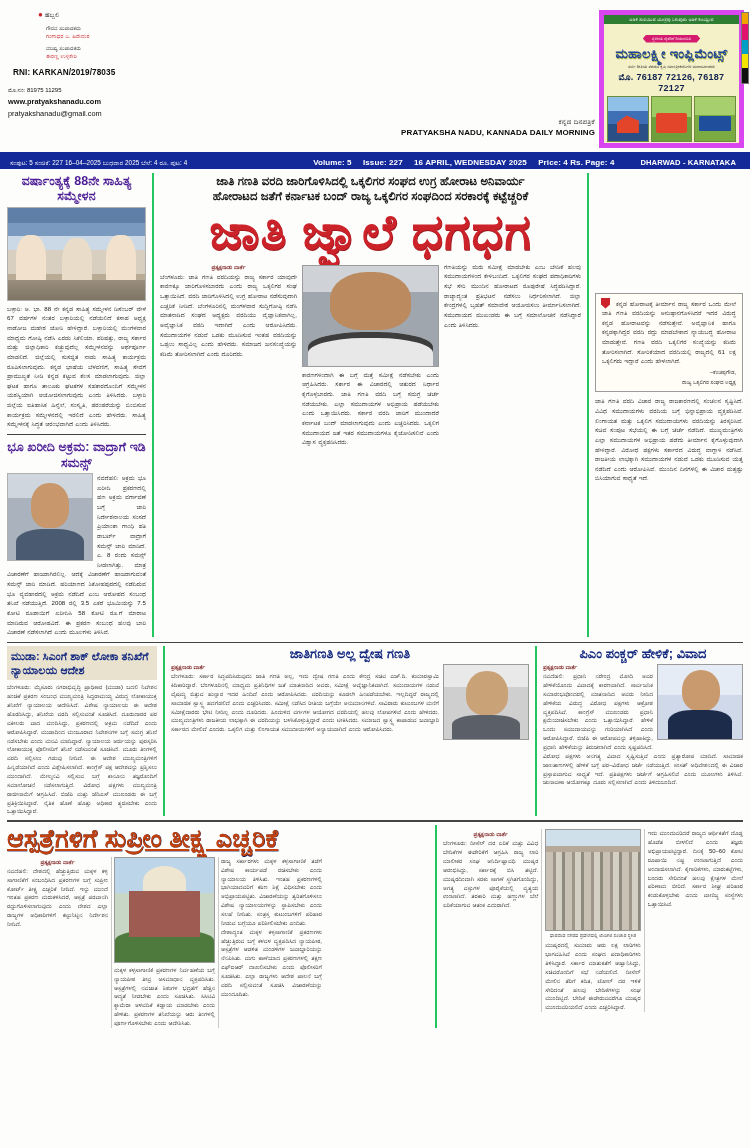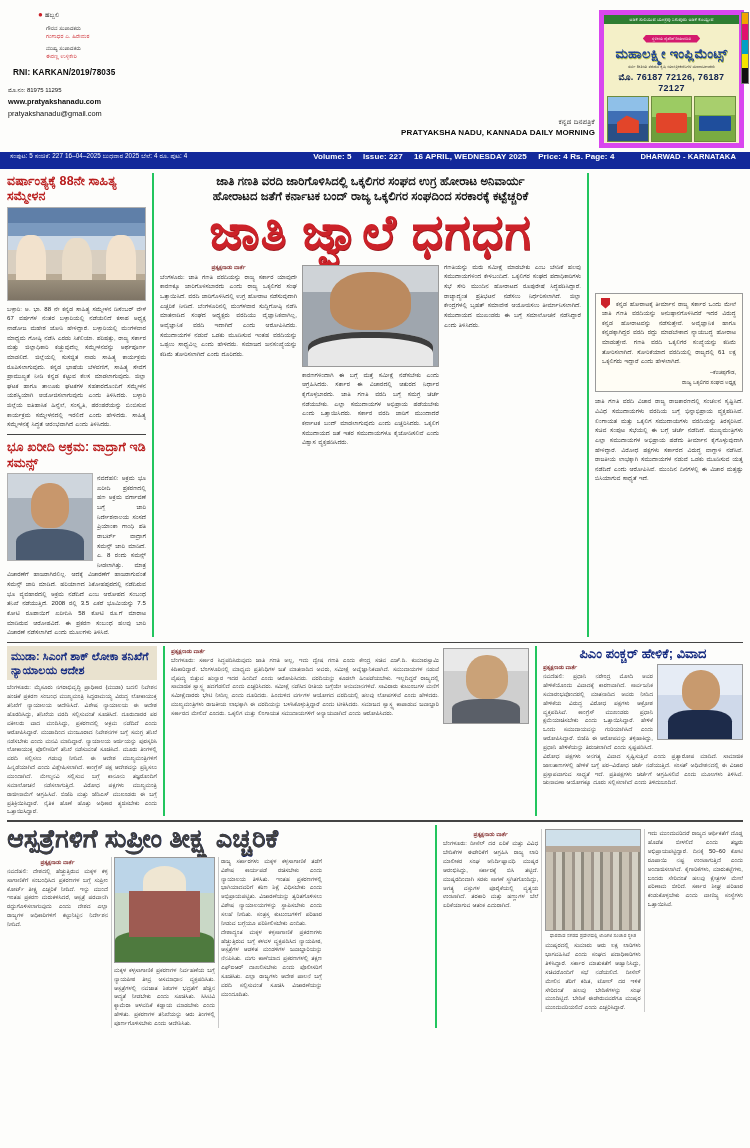--- a/index.html
+++ b/index.html
@@ -52,39 +52,39 @@
       clip-path:polygon(0 40%,45% 0,100% 30%,100% 100%,0 100%);}
   .im.b{background:linear-gradient(#9ccb63 0 46%,#6f9f3a 46% 100%);}
   .im.b:after{content:"";position:absolute;left:12%;top:36%;width:76%;height:46%;background:#e2452a;border-radius:2px;}
   .im.c{background:linear-gradient(#a8cf6d 0 40%,#7aab42 40% 100%);}
   .im.c:after{content:"";position:absolute;left:10%;top:44%;width:80%;height:34%;background:#1f4e9c;border-radius:1px;}
   .ad-colorbar{position:absolute;right:1px;top:12px;width:6px;height:70px;
      background:linear-gradient(#f0a500 0 16%,#e0126e 16% 38%,#00a0c6 38% 58%,#f5e400 58% 78%,#111 78% 100%);
      border:.5px solid #777;}
 
   
-  .infobar{height:15px;background:#13299a;color:#fff;display:flex;align-items:flex-start;
+  .infobar{height:15px;background:#13299a;color:#fff;display:flex;align-items:flex-end;
       font-size:7.3px;letter-spacing:.1px;padding:0 10px;}
   .infobar .kn-meta{font-size:6.3px;}
   .infobar .en-meta{font-weight:bold;font-size:8px;margin-left:auto;}
   .infobar .en-meta span{margin-left:9px;}
   .infobar .place{font-weight:bold;font-size:7.6px;margin-left:26px;margin-right:4px;}
   .rule-thin{height:1.6px;background:#13299a;}
 
   
   .cols{display:flex;padding:4px 7px 0 7px;gap:6px;}
   .col-left{width:139px;flex:none;}
   .col-mid{flex:1;}
   .col-right{width:148px;flex:none;}
 
   .vrule{border-left:2px solid #22c55e;}
 
   
   .lbox-title{
-    font-size:12.5px;font-weight:bold;color:#b91c1c;text-align:left;line-height:1.25;
+    font-size:12.5px;font-weight:bold;color:#4c1d95;text-align:center;line-height:1.25;
     letter-spacing:.1px;padding:1px 0 2px 0;
   }
   .photo{background:#ddd;border:1px solid #b0b0b0;overflow:hidden;position:relative;}
   .ph-assembly{height:92px;
     background:linear-gradient(#5f7fa8 0 16%,#7b9abf 16% 30%,#cbd8e6 30% 46%,#d9cfc0 46% 72%,#b9ab96 72% 100%);}
   .ph-assembly:before{content:"";position:absolute;left:6%;top:30%;width:22%;height:62%;
     background:#f2e2cd;border-radius:40% 40% 0 0;box-shadow:90px 0 0 #f2e2cd, 46px 3px 0 #e9dcc8;}
   .ph-assembly:after{content:"";position:absolute;left:0;bottom:0;width:100%;height:22%;
     background:linear-gradient(#9a8f7c,#7e7465);}
   .ph-person{height:112px;
@@ -145,22 +145,22 @@
   .mp-hdk:before{content:"";position:absolute;left:26%;top:8%;width:50%;height:60%;background:#caa278;border-radius:48% 48% 40% 40%;}
   .mp-hdk:after{content:"";position:absolute;left:10%;bottom:0;width:80%;height:32%;background:#5a5f68;border-radius:40% 40% 0 0;}
   .mp-modi{background:linear-gradient(#e6ecf5 0 40%,#cfd9ea 40% 100%);}
   .mp-modi:before{content:"";position:absolute;left:28%;top:6%;width:46%;height:56%;background:#c89a6e;border-radius:48% 48% 42% 42%;}
   .mp-modi:after{content:"";position:absolute;left:12%;bottom:0;width:76%;height:40%;background:#1d2b4a;border-radius:38% 38% 0 0;}
 
   
   .bottom{display:flex;padding:3px 7px 0 7px;gap:6px;}
   .b-left{flex:1;}
   .b-right{width:300px;flex:none;}
-  .bhead-blue{color:#404040;font-size:25px;font-weight:bold;letter-spacing:.3px;line-height:1.1;
-     text-shadow:0.4px 0.4px 0 #0d1c5c;}
+  .bhead-blue{color:#c2410c;font-size:25px;font-weight:bold;letter-spacing:.3px;line-height:1.1;
+     text-shadow:0.4px 0.4px 0 #0d1c5c;text-decoration:underline;}
   .bhead-blue.sm{font-size:17px;}
   .sc-photo{height:104px;border:1px solid #9a9a9a;position:relative;overflow:hidden;
      background:linear-gradient(#bcd5e8 0 34%,#c9d8c6 34% 100%);}
   .sc-photo:before{content:"";position:absolute;left:28%;top:8%;width:44%;height:30%;background:#efe6d2;border-radius:50% 50% 0 0;}
   .sc-photo:after{content:"";position:absolute;left:14%;top:32%;width:72%;height:44%;background:#9e5b52;}
   .sc-trees{position:absolute;left:0;bottom:0;width:100%;height:30%;background:#4e7a3e;border-radius:30% 30% 0 0;}
   .city-photo{height:100px;border:1px solid #9a9a9a;position:relative;overflow:hidden;
      background:linear-gradient(#cfe0ea 0 16%,#b7a99a 16% 100%);}
   .city-photo:after{content:"";position:absolute;left:0;top:22%;width:100%;height:78%;
      background:repeating-linear-gradient(90deg,#c9c2b4 0 7px,#9e958a 7px 10px,#d4d0c4 10px 16px,#8f8a7e 16px 19px);}
@@ -290,20 +290,21 @@
   <div class="hrule"></div>
 
   <div class="trio">
 
     <div class="t1">
       <div class="tag-head">ಮುಡಾ: ಸಿಎಂಗೆ ಶಾಕ್ ಲೋಕಾ ತನಿಖೆಗೆ ನ್ಯಾಯಾಲಯ ಆದೇಶ</div>
       <div class="body-kn tight" style="margin-top:3px">ಬೆಂಗಳೂರು: ಮೈಸೂರು ನಗರಾಭಿವೃದ್ಧಿ ಪ್ರಾಧಿಕಾರ (ಮುಡಾ) ಬದಲಿ ನಿವೇಶನ ಹಂಚಿಕೆ ಪ್ರಕರಣ ಸಂಬಂಧ ಮುಖ್ಯಮಂತ್ರಿ ಸಿದ್ದರಾಮಯ್ಯ ವಿರುದ್ಧ ಲೋಕಾಯುಕ್ತ ತನಿಖೆಗೆ ನ್ಯಾಯಾಲಯ ಆದೇಶಿಸಿದೆ. ವಿಶೇಷ ನ್ಯಾಯಾಲಯ ಈ ಆದೇಶ ಹೊರಡಿಸಿದ್ದು, ತನಿಖೆಯ ವರದಿ ಸಲ್ಲಿಸುವಂತೆ ಸೂಚಿಸಿದೆ. ದೂರುದಾರರ ಪರ ವಕೀಲರು ವಾದ ಮಂಡಿಸಿದ್ದು, ಪ್ರಕರಣದಲ್ಲಿ ಅಕ್ರಮ ನಡೆದಿದೆ ಎಂದು ಆರೋಪಿಸಿದ್ದಾರೆ. ಮುಡಾದಿಂದ ಮಂಜೂರಾದ ನಿವೇಶನಗಳ ಬಗ್ಗೆ ಸಮಗ್ರ ತನಿಖೆ ನಡೆಸಬೇಕು ಎಂದು ಮನವಿ ಮಾಡಿದ್ದಾರೆ. ನ್ಯಾಯಾಲಯ ಅರ್ಜಿಯನ್ನು ಪುರಸ್ಕರಿಸಿ ಲೋಕಾಯುಕ್ತ ಪೊಲೀಸರಿಗೆ ತನಿಖೆ ನಡೆಸುವಂತೆ ಸೂಚಿಸಿದೆ. ಮೂರು ತಿಂಗಳಲ್ಲಿ ವರದಿ ಸಲ್ಲಿಸಲು ಗಡುವು ನೀಡಿದೆ. ಈ ಆದೇಶ ಮುಖ್ಯಮಂತ್ರಿಗಳಿಗೆ ಹಿನ್ನಡೆಯಾಗಿದೆ ಎಂದು ವಿಶ್ಲೇಷಿಸಲಾಗಿದೆ. ಕಾಂಗ್ರೆಸ್ ಪಕ್ಷ ಆದೇಶವನ್ನು ಪ್ರಶ್ನಿಸಲು ಮುಂದಾಗಿದೆ. ಮೇಲ್ಮನವಿ ಸಲ್ಲಿಸುವ ಬಗ್ಗೆ ಕಾನೂನು ತಜ್ಞರೊಂದಿಗೆ ಸಮಾಲೋಚನೆ ನಡೆಸಲಾಗುತ್ತಿದೆ. ವಿರೋಧ ಪಕ್ಷಗಳು ಮುಖ್ಯಮಂತ್ರಿ ರಾಜೀನಾಮೆಗೆ ಆಗ್ರಹಿಸಿವೆ. ಬಿಜೆಪಿ ಮತ್ತು ಜೆಡಿಎಸ್ ಮುಖಂಡರು ಈ ಬಗ್ಗೆ ಪ್ರತಿಕ್ರಿಯಿಸಿದ್ದಾರೆ. ನೈತಿಕ ಹೊಣೆ ಹೊತ್ತು ಅಧಿಕಾರ ತ್ಯಜಿಸಬೇಕು ಎಂದು ಒತ್ತಾಯಿಸಿದ್ದಾರೆ.</div>
     </div>
 
     <div class="t2 vrule" style="padding-left:6px">
+      <div class="blue-head">ಜಾತಿಗಣತಿ ಅಲ್ಲ ದ್ವೇಷ ಗಣತಿ</div>
       <div class="imgwrap-r">
         <div class="mini-photo mp-hdk"></div>
       </div>
       <div class="byline" style="text-align:left">ಪ್ರತ್ಯಕ್ಷನಾಡು ವಾರ್ತೆ</div>
       <div class="body-kn tight">ಬೆಂಗಳೂರು: ಸರ್ಕಾರ ಸಿದ್ಧಪಡಿಸಿರುವುದು ಜಾತಿ ಗಣತಿ ಅಲ್ಲ, ಇದು ದ್ವೇಷ ಗಣತಿ ಎಂದು ಕೇಂದ್ರ ಸಚಿವ ಎಚ್.ಡಿ. ಕುಮಾರಸ್ವಾಮಿ ಕಿಡಿಕಾರಿದ್ದಾರೆ. ಬೆಂಗಳೂರಿನಲ್ಲಿ ಮಾಧ್ಯಮ ಪ್ರತಿನಿಧಿಗಳ ಜತೆ ಮಾತನಾಡಿದ ಅವರು, ಸಮೀಕ್ಷೆ ಅವೈಜ್ಞಾನಿಕವಾಗಿದೆ. ಸಮುದಾಯಗಳ ನಡುವೆ ವೈಷಮ್ಯ ಬಿತ್ತುವ ಹುನ್ನಾರ ಇದರ ಹಿಂದಿದೆ ಎಂದು ಆರೋಪಿಸಿದರು. ವರದಿಯನ್ನು ಕೂಡಲೇ ಹಿಂಪಡೆಯಬೇಕು. ಇಲ್ಲದಿದ್ದರೆ ರಾಜ್ಯದಲ್ಲಿ ಸಾಮಾಜಿಕ ಸ್ವಾಸ್ಥ್ಯ ಹದಗೆಡಲಿದೆ ಎಂದು ಎಚ್ಚರಿಸಿದರು. ಸಮೀಕ್ಷೆ ನಡೆಸಿದ ರೀತಿಯ ಬಗ್ಗೆಯೇ ಅನುಮಾನಗಳಿವೆ. ಸಾವಿರಾರು ಕುಟುಂಬಗಳ ಮನೆಗೆ ಸಮೀಕ್ಷೆದಾರರು ಭೇಟಿ ನೀಡಿಲ್ಲ ಎಂದು ದೂರಿದರು. ಹಿಂದುಳಿದ ವರ್ಗಗಳ ಆಯೋಗದ ವರದಿಯಲ್ಲಿ ಹಲವು ಲೋಪಗಳಿವೆ ಎಂದು ಹೇಳಿದರು. ಮುಖ್ಯಮಂತ್ರಿಗಳು ರಾಜಕೀಯ ಲಾಭಕ್ಕಾಗಿ ಈ ವರದಿಯನ್ನು ಬಳಸಿಕೊಳ್ಳುತ್ತಿದ್ದಾರೆ ಎಂದು ಟೀಕಿಸಿದರು. ಸಮಾಜದ ಸ್ವಾಸ್ಥ್ಯ ಕಾಪಾಡುವ ಜವಾಬ್ದಾರಿ ಸರ್ಕಾರದ ಮೇಲಿದೆ ಎಂದರು. ಒಕ್ಕಲಿಗ ಮತ್ತು ಲಿಂಗಾಯತ ಸಮುದಾಯಗಳಿಗೆ ಅನ್ಯಾಯವಾಗಿದೆ ಎಂದು ಆರೋಪಿಸಿದರು.</div>
     </div>
 
     <div class="t3 vrule" style="padding-left:6px">
       <div class="blue-head">ಪಿಎಂ ಪಂಕ್ಚರ್ ಹೇಳಿಕೆ; ವಿವಾದ</div>
       <div class="imgwrap-r">

